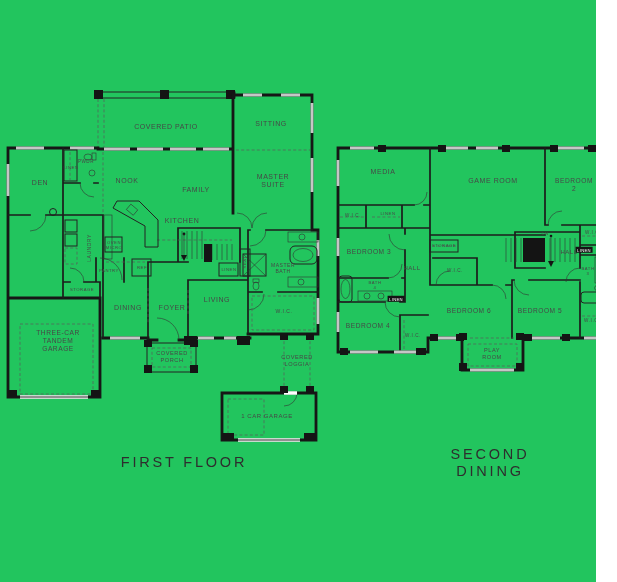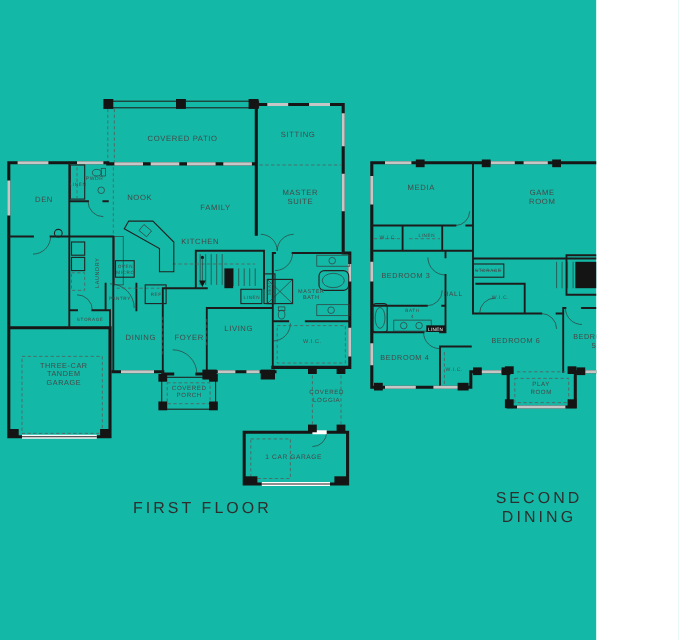--- a/index.html
+++ b/index.html
@@ -1,16 +1,16 @@
 <!DOCTYPE html>
 <html><head>
 <meta charset="utf-8">
 <style>
   html,body{margin:0;padding:0;background:#ffffff;}
-  .canvas{position:relative;width:542px;height:582px;background:#14b8a6;overflow:hidden;}
+  .canvas{position:relative;width:596px;height:582px;background:#22c55e;overflow:hidden;}
   .canvas svg{position:absolute;left:0;top:0;}
   .lbl{position:absolute;transform:translate(-50%,-50%);font-family:"Liberation Sans",sans-serif;
        color:#474747;text-align:center;white-space:pre-line;line-height:1.2;letter-spacing:.55px;}
   .s7{font-size:7px}.s65{font-size:6.6px}.s6{font-size:6px}.s55{font-size:5.6px}
   .s5{font-size:5px}.s45{font-size:4.6px}.s4{font-size:4.2px}
   .vert{transform:translate(-50%,-50%) rotate(-90deg);}
   .tag{background:#141414;color:#ffffff;font-size:4.2px;padding:.5px 1.5px;letter-spacing:.3px;line-height:1.3;}
   .title{font-size:14.5px;letter-spacing:2.8px;color:#2e2e2e;}
   .w3{stroke:#161616;stroke-width:2.8;fill:none;stroke-linecap:square;}
   .w2{stroke:#1c1c1c;stroke-width:1.7;fill:none;stroke-linecap:square;}

